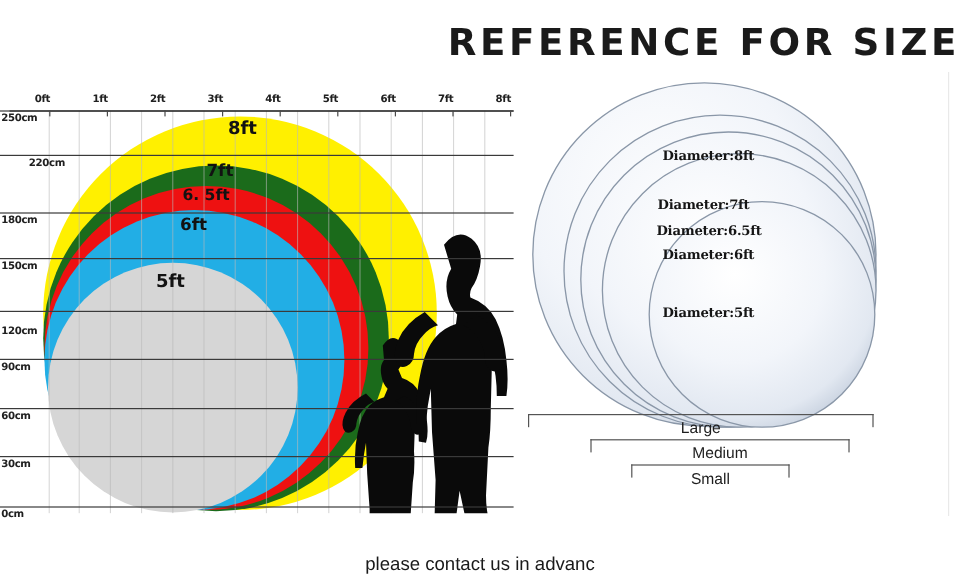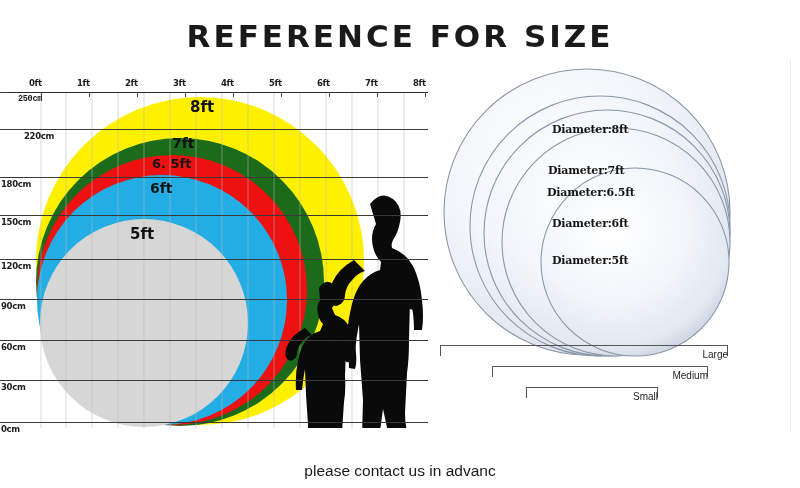--- a/index.html
+++ b/index.html
@@ -15,21 +15,21 @@
     overflow: hidden;
     font-family: "Liberation Sans", sans-serif;
   }
 
   
   #title {
     position: absolute;
     left: 0;
     top: 18px;
     width: 800px;
-    text-align: center;
+    text-align: right;
     font-family: "DejaVu Sans", sans-serif;
     font-size: 31px;
     font-weight: bold;
     letter-spacing: 3px;
     color: #1a1a1a;
     white-space: nowrap;
   }
 
   
   #left-panel {
@@ -129,23 +129,23 @@
     border-bottom: 1.6px solid #545454;
     box-sizing: border-box;
   }
   .bracket-top {
     border-bottom: none;
     border-top: 1.6px solid #545454;
   }
   .bracket-label {
     position: absolute;
     font-family: "Liberation Sans", sans-serif;
-    font-size: 10px;
+    font-size: 13px;
     color: #1e1e1e;
-    text-align: right;
+    text-align: center;
     white-space: nowrap;
   }
 
   
   #caption {
     position: absolute;
     left: 40px;
     top: 432px;
     width: 720px;
     text-align: center;
@@ -261,25 +261,25 @@
     <div class="xlab" style="left:29px; top:8px;">0ft</div>
     <div class="xlab" style="left:77px; top:8px;">1ft</div>
     <div class="xlab" style="left:125px; top:8px;">2ft</div>
     <div class="xlab" style="left:173px; top:8px;">3ft</div>
     <div class="xlab" style="left:221px; top:8px;">4ft</div>
     <div class="xlab" style="left:269px; top:8px;">5ft</div>
     <div class="xlab" style="left:317px; top:8px;">6ft</div>
     <div class="xlab" style="left:365px; top:8px;">7ft</div>
     <div class="xlab" style="left:413px; top:8px;">8ft</div>
 
-    <div class="ylab" style="left:18px; top:24px;font-family:Liberation Mono, monospace;">250cm</div>
+    <div class="ylab" style="left:1px; top:24px;">250cm</div>
     <div class="ylab" style="left:1px; top:61px;padding-left:23px;">220cm</div>
     <div class="ylab" style="left:1px; top:109px;">180cm</div>
     <div class="ylab" style="left:1px; top:147px;">150cm</div>
-    <div class="ylab" style="left:1px; top:191px;">120cm</div>
+    <div class="ylab" style="left:1px; top:201px;">120cm</div>
     <div class="ylab" style="left:1px; top:231px;">90cm</div>
     <div class="ylab" style="left:1px; top:272px;">60cm</div>
     <div class="ylab" style="left:1px; top:312px;">30cm</div>
     <div class="ylab" style="left:1px; top:354px;">0cm</div>
 
     <div class="arc-label" style="left:190px; top:28px;  font-size:15px;">8ft</div>
     <div class="arc-label" style="left:172px; top:65px;  font-size:14px;">7ft</div>
     <div class="arc-label" style="left:152px; top:86px;  font-size:13px;">6. 5ft</div>
     <div class="arc-label" style="left:150px; top:110px; font-size:14px;">6ft</div>
     <div class="arc-label" style="left:130px; top:155px; font-size:15px;">5ft</div>
@@ -299,21 +299,21 @@
       <circle cx="157" cy="152" r="143" fill="url(#dg)" stroke="#8A97A8" stroke-width="1.1"></circle>
       <circle cx="170" cy="166" r="130" fill="url(#dg)" stroke="#8A97A8" stroke-width="1.1"></circle>
       <circle cx="177" cy="173" r="123" fill="url(#dg)" stroke="#8A97A8" stroke-width="1.1"></circle>
       <circle cx="186" cy="182" r="114" fill="url(#dg)" stroke="#8A97A8" stroke-width="1.1"></circle>
       <circle cx="205" cy="202" r="94" fill="url(#dg)" stroke="#8A97A8" stroke-width="1.1"></circle>
     </svg>
 
     <div class="disc-label" style="left:122px; top:19px;">Diameter:8ft</div>
     <div class="disc-label" style="left:118px; top:60px;">Diameter:7ft</div>
     <div class="disc-label" style="left:117px; top:82px;">Diameter:6.5ft</div>
-    <div class="disc-label" style="left:122px; top:113px;">Diameter:6ft</div>
+    <div class="disc-label" style="left:122px; top:102px;">Diameter:6ft</div>
     <div class="disc-label" style="left:122px; top:150px;">Diameter:5ft</div>
 
     <div class="bracket bracket-top" style="left:10px;  top:285px; width:288px;"></div>
     <div class="bracket bracket-top" style="left:62px;  top:306px; width:216px;"></div>
     <div class="bracket bracket-top" style="left:96px;  top:327px; width:132px;"></div>
 
     <div class="bracket-label" style="left:10px;  top:289px; width:288px;">Large</div>
     <div class="bracket-label" style="left:96px;  top:331px; width:132px;">Small</div>
     <div class="bracket-label" style="left:62px;  top:310px; width:216px;">Medium</div>
   </div>

